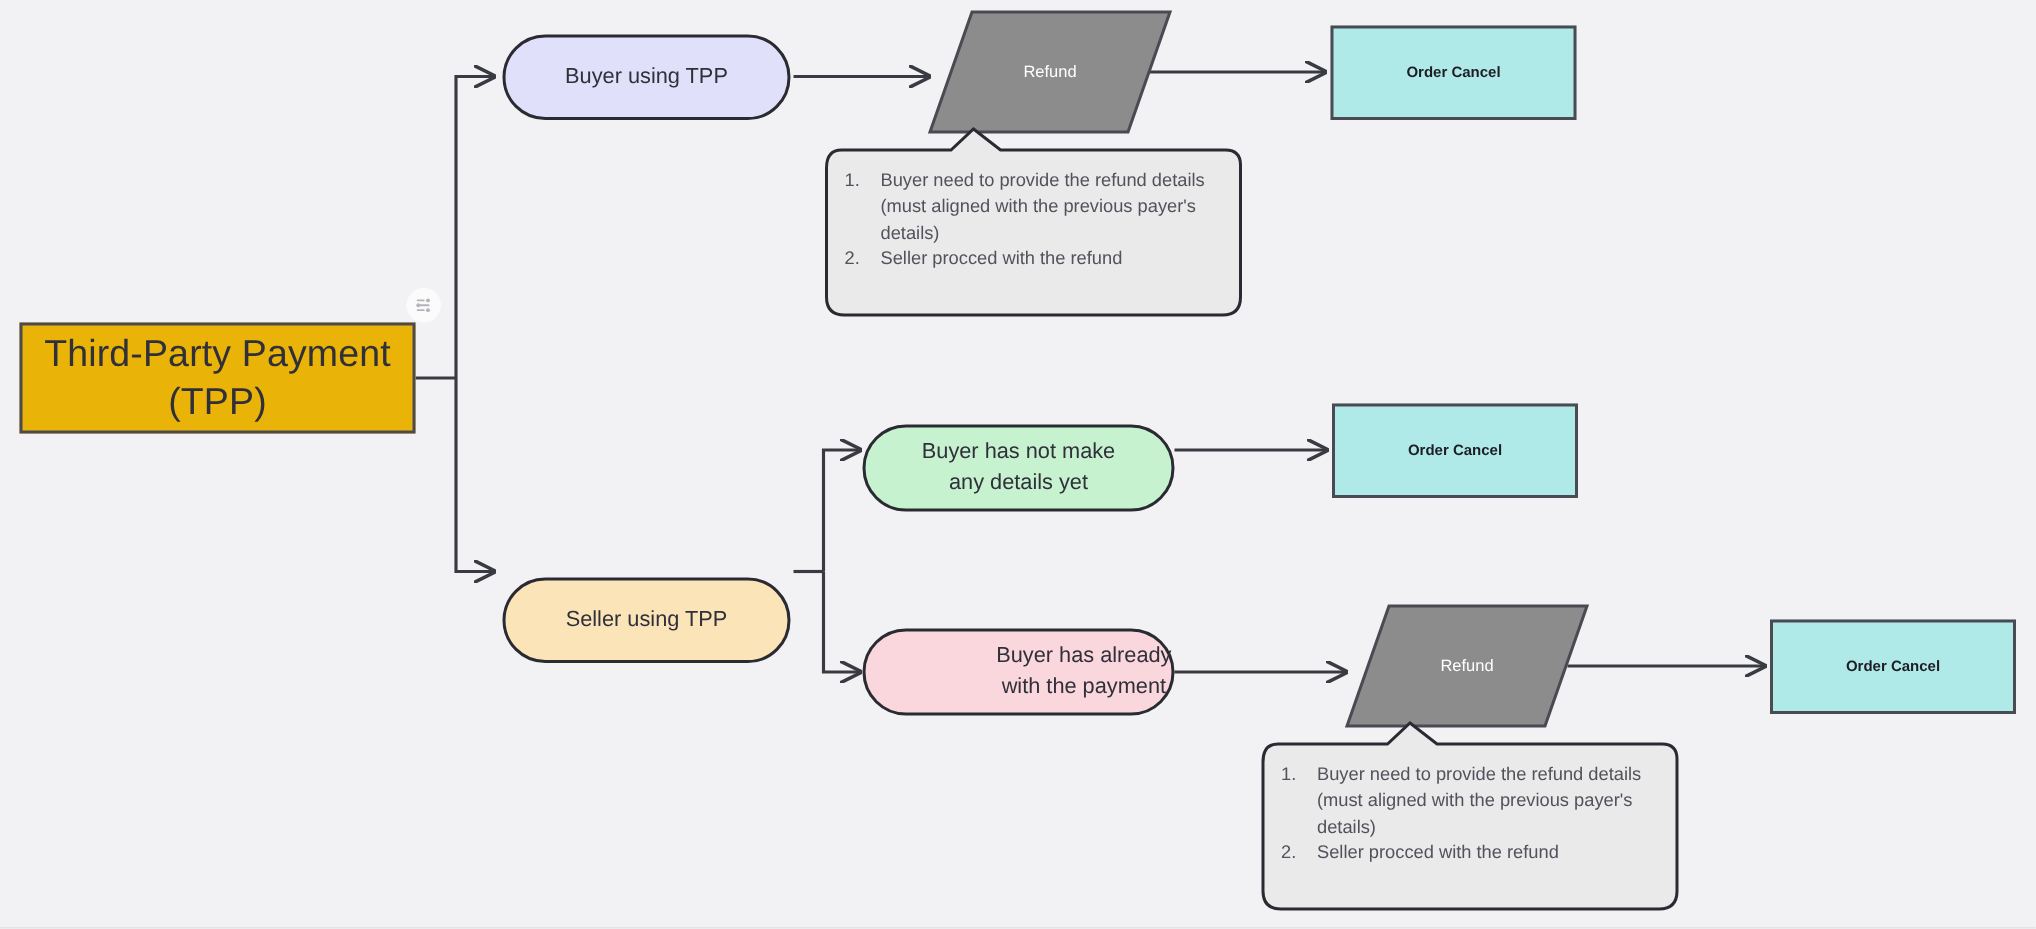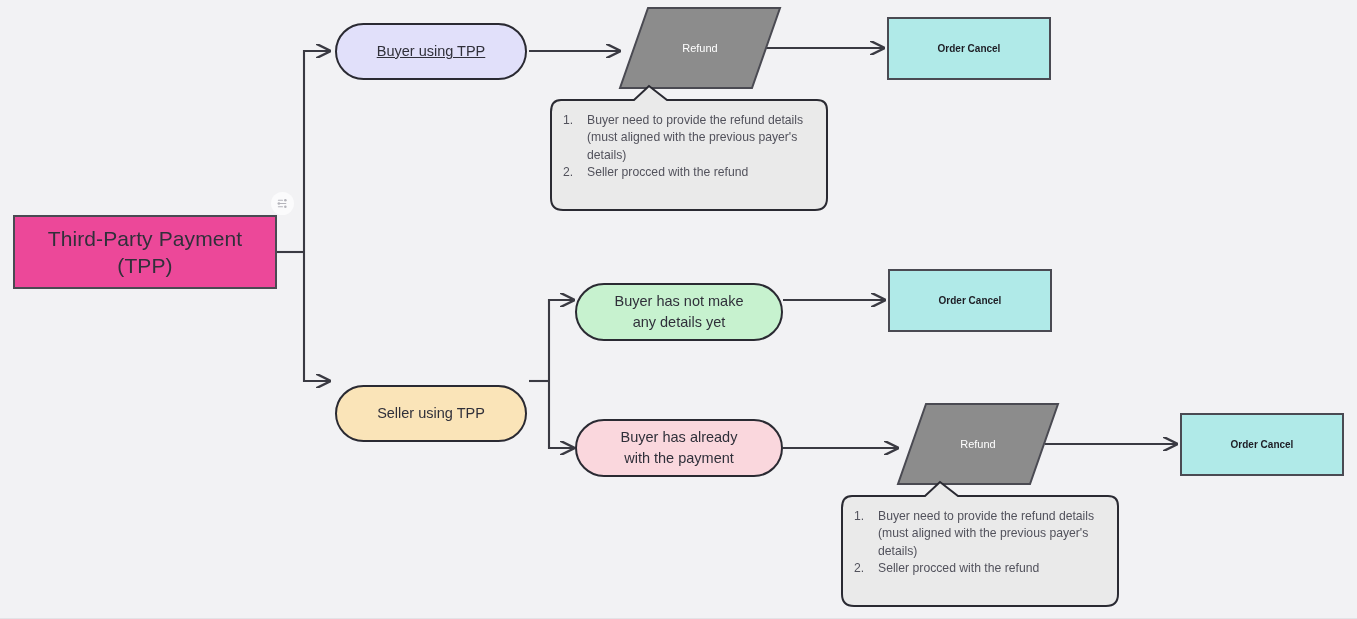--- a/index.html
+++ b/index.html
@@ -31,34 +31,34 @@
     position: absolute;
     box-sizing: border-box;
     display: flex;
     align-items: center;
     justify-content: center;
     text-align: center;
     color: #30303a;
   }
   
   .n-rect-root {
-    background: #ec4899;
+    background: #eab308;
     border: 2px solid #4a4a52;
-    font-size: 21px;
+    font-size: 25px;
     line-height: 1.3;
     letter-spacing: 0.1px;
   }
   
   .n-pill {
     border: 2px solid #2a2a32;
     border-radius: 999px;
     font-size: 14.5px;
     line-height: 1.45;
   }
-  .n-pill.lav  { background: #e1e0fa; text-decoration: underline; }
+  .n-pill.lav  { background: #e1e0fa; }
   .n-pill.orng { background: #fae4b8; margin-top: 32px; }
   .n-pill.grn  { background: #c7f2cf; }
   .n-pill.pnk  { background: #fad7dd; }
   
   .n-cancel {
     background: #b0eae8;
     border: 2px solid #4a4a52;
     font-size: 10px;
     font-weight: bold;
     color: #1d1d24;
@@ -205,21 +205,21 @@
     <span>Seller using TPP</span>
   </div>
 
   <div class="node n-pill grn" style="left:575px; top:271px; width:208px; height:58px;margin-top:12px;">
     <div>
       <span>Buyer has not make</span><br>
       <span>any details yet</span>
     </div>
   </div>
 
-  <div class="node n-pill pnk" style="left:575px; top:419px; width:208px; height:58px;">
+  <div class="node n-pill pnk" style="left:575px; top:419px; width:208px; height:58px;justify-content:flex-end;">
     <div>
       <span>Buyer has already</span><br>
       <span>with the payment</span>
     </div>
   </div>
 
   <div class="n-para-wrap" style="left:620px; top:8px; width:160px; height:80px;">
     <svg width="160" height="80" viewBox="0 0 160 80">
       <polygon points="28,0 160,0 132,80 0,80" fill="#8c8c8c" stroke="#4a4a52" stroke-width="2"></polygon>
     </svg>

